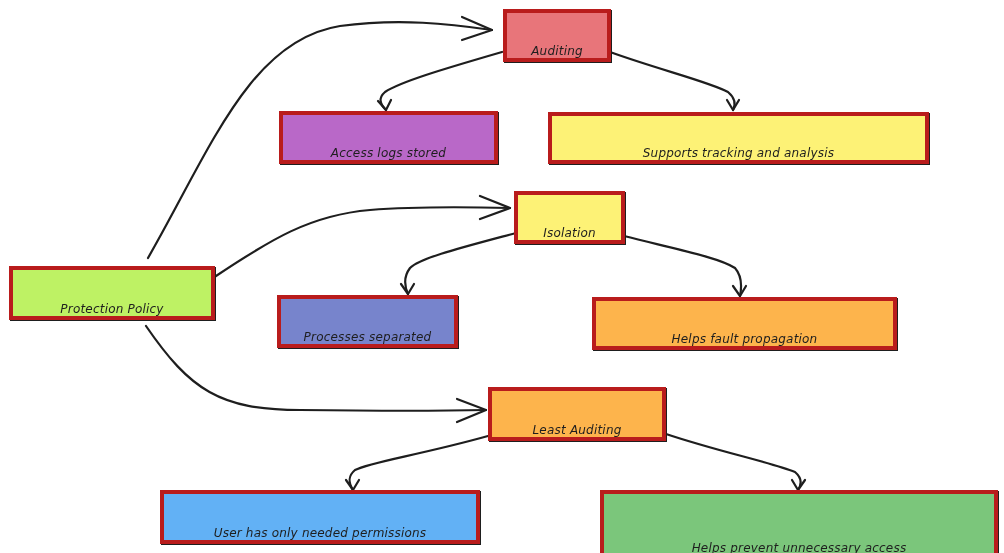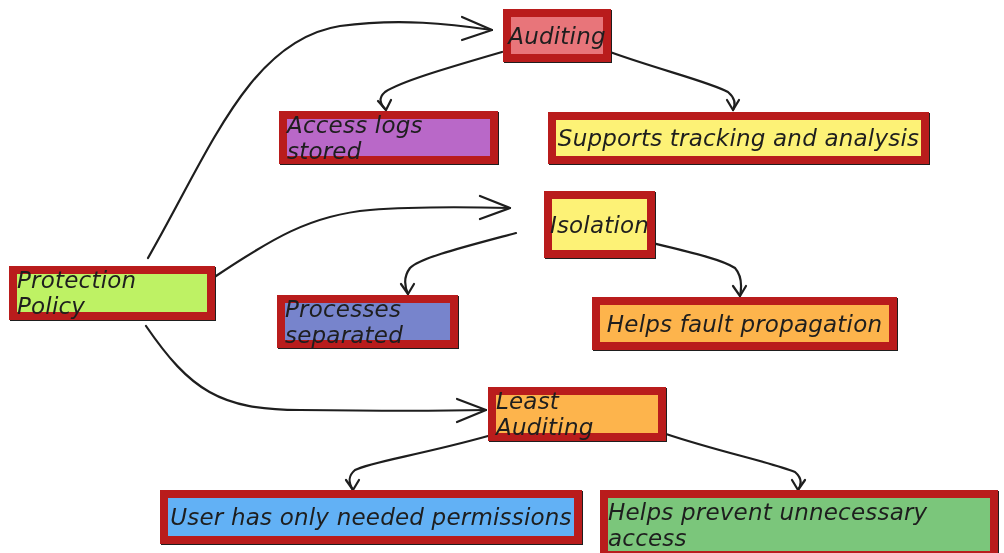--- a/index.html
+++ b/index.html
@@ -1,21 +1,21 @@
 <!DOCTYPE html>
 <html><head>
 <meta charset="utf-8">
 <style>
   html, body { margin: 0; padding: 0; background: #ffffff; }
   body { width: 1004px; height: 553px; position: relative; overflow: hidden;
          font-family: "DejaVu Sans", sans-serif; }
   #diagram { position: absolute; left: 0; top: 0; }
-  .node { position: absolute; box-sizing: border-box; border: 8px solid #b91c1c;
-          display: flex; align-items: center; justify-content: center;
-          font-size: 23px; color: #1e1e1e; letter-spacing: 0.2px;
+  .node { position: absolute; box-sizing: border-box; border: 4px solid #b91c1c;
+          display: flex; align-items: flex-end; justify-content: center;
+          font-size: 12px; color: #1e1e1e; letter-spacing: 0.2px;
           box-shadow: 1px 1px 0 #1e1e1e; font-style: italic; }
   .edge { fill: none; stroke: #1e1e1e; stroke-width: 2.2; stroke-linecap: round; stroke-linejoin: round; }
   .head { fill: none; stroke: #1e1e1e; stroke-width: 2.2; stroke-linecap: round; stroke-linejoin: round; }
 </style>
 </head>
 <body>
 
 <svg id="diagram" width="1004" height="553">
 
   <path class="edge" d="M148,258 C210,150 250,40 340,26 C400,18 450,24 492,30"></path>
@@ -50,31 +50,31 @@
 <div class="node" style="left: 503px; top: 9px; width: 108px; height: 53px; background: rgb(232, 117, 122);">
   <span>Auditing</span>
 </div>
 <div class="node" style="left: 279px; top: 111px; width: 219px; height: 53px; background: rgb(185, 104, 200);">
   <span>Access logs stored</span>
 </div>
 <div class="node" style="left: 548px; top: 112px; width: 381px; height: 52px; background: rgb(253, 242, 118);">
   <span>Supports tracking and analysis</span>
 </div>
 
-<div class="node" style="left: 544px; top: 191px; width: 111px; height: 67px; background: rgb(253, 242, 118);">
+<div class="node" style="left: 514px; top: 191px; width: 111px; height: 53px; background: rgb(253, 242, 118);">
   <span>Isolation</span>
 </div>
 <div class="node" style="left: 277px; top: 295px; width: 181px; height: 53px; background: rgb(119, 132, 204);">
   <span>Processes separated</span>
 </div>
 <div class="node" style="left: 592px; top: 297px; width: 305px; height: 53px; background: rgb(253, 180, 76);">
   <span>Helps fault propagation</span>
 </div>
 
 <div class="node" style="left: 488px; top: 387px; width: 178px; height: 54px; background: rgb(253, 180, 76);">
   <span>Least Auditing</span>
 </div>
-<div class="node" style="left: 160px; top: 490px; width: 422px; height: 54px; background: rgb(98, 177, 245);">
+<div class="node" style="left: 160px; top: 490px; width: 320px; height: 54px; background: rgb(98, 177, 245);">
   <span>User has only needed permissions</span>
 </div>
 <div class="node" style="left: 600px; top: 490px; width: 398px; height: 69px; background: rgb(123, 198, 123);">
   <span>Helps prevent unnecessary access</span>
 </div>
 
 </body></html>

